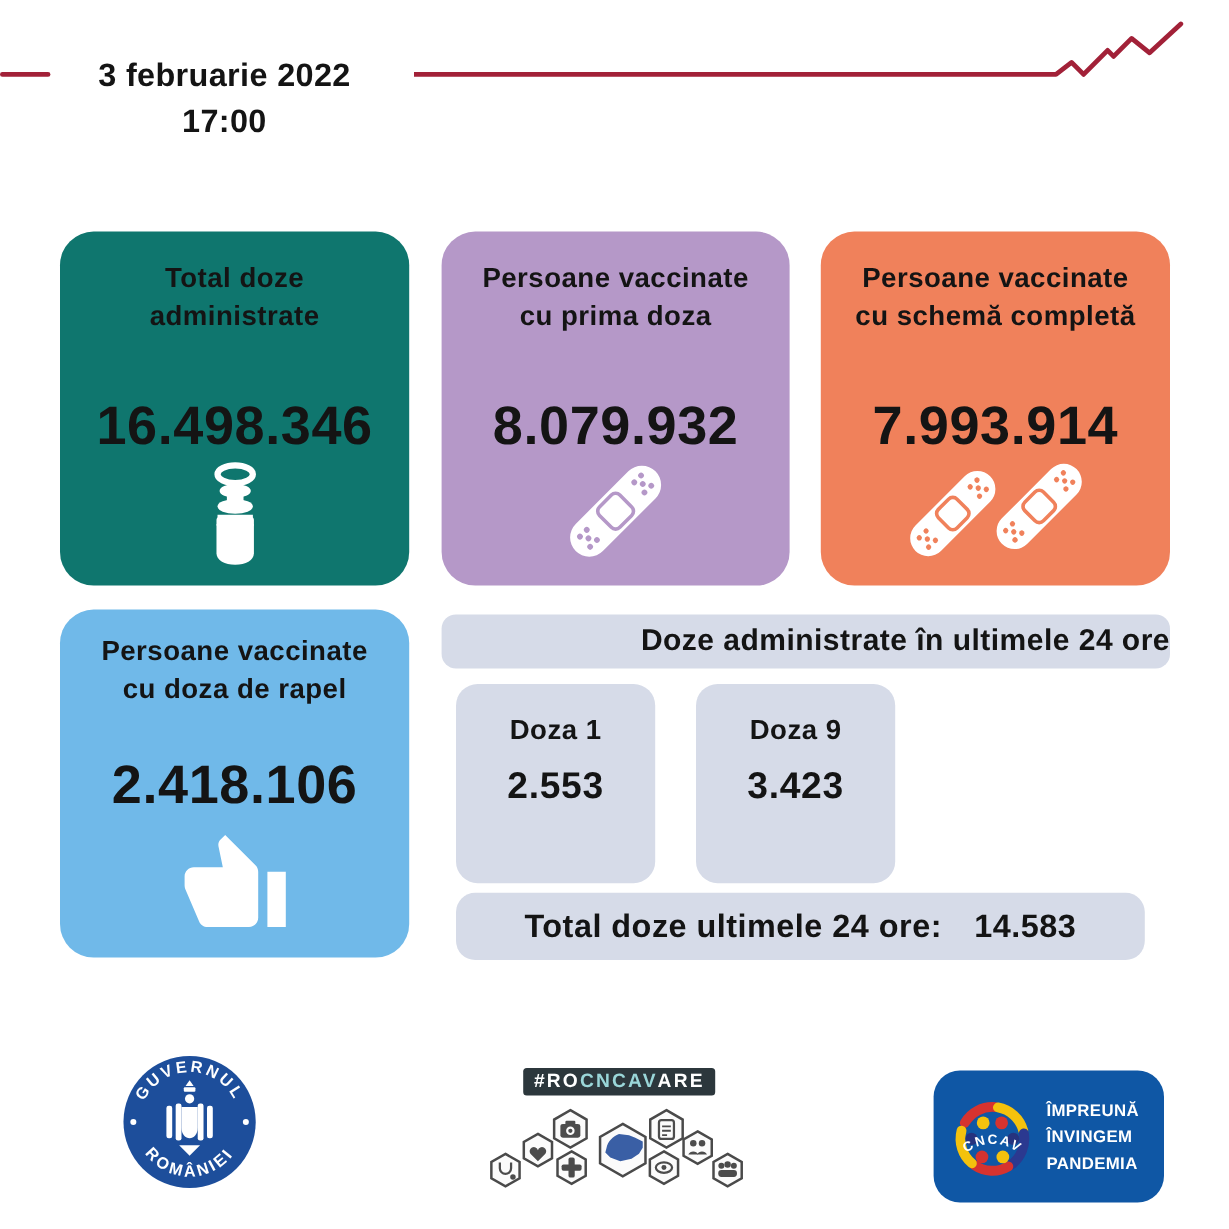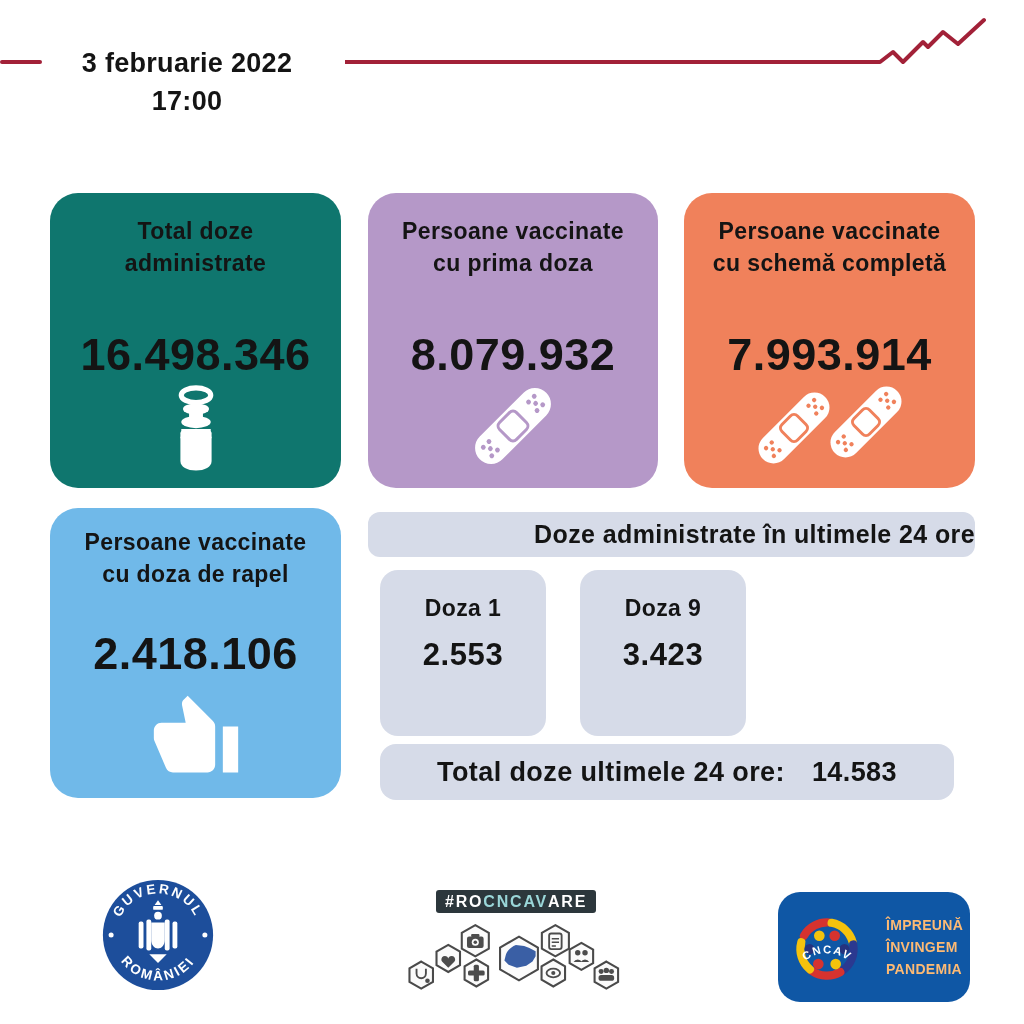--- a/index.html
+++ b/index.html
@@ -57,21 +57,21 @@
     font-size:16px;font-weight:700;letter-spacing:1.8px;
   }
   .rv-teal{color:#9AD6D8;}
   .rv-hexes{position:absolute;left:402px;top:921px;}
   .cncav-box{
     position:absolute;left:778px;top:892px;width:192px;height:110px;border-radius:22px;
     display:flex;align-items:center;
   }
   .cncav-logo{margin-left:6px;flex:0 0 auto;}
   .cncav-acronym{fill:#ffffff;font-size:11px;font-weight:700;letter-spacing:1.5px;}
-  .cncav-text{color:#fdba74;font-size:14px;font-weight:700;line-height:22px;letter-spacing:.3px;margin-left:16px;}
+  .cncav-text{color:#ffffff;font-size:14px;font-weight:700;line-height:22px;letter-spacing:.3px;margin-left:2px;}
 </style>
 </head>
 <body>
 
 <div class="canvas">
 
   <div class="date-block">
     <div>3 februarie 2022</div>
     <div>17:00</div>
   </div>

